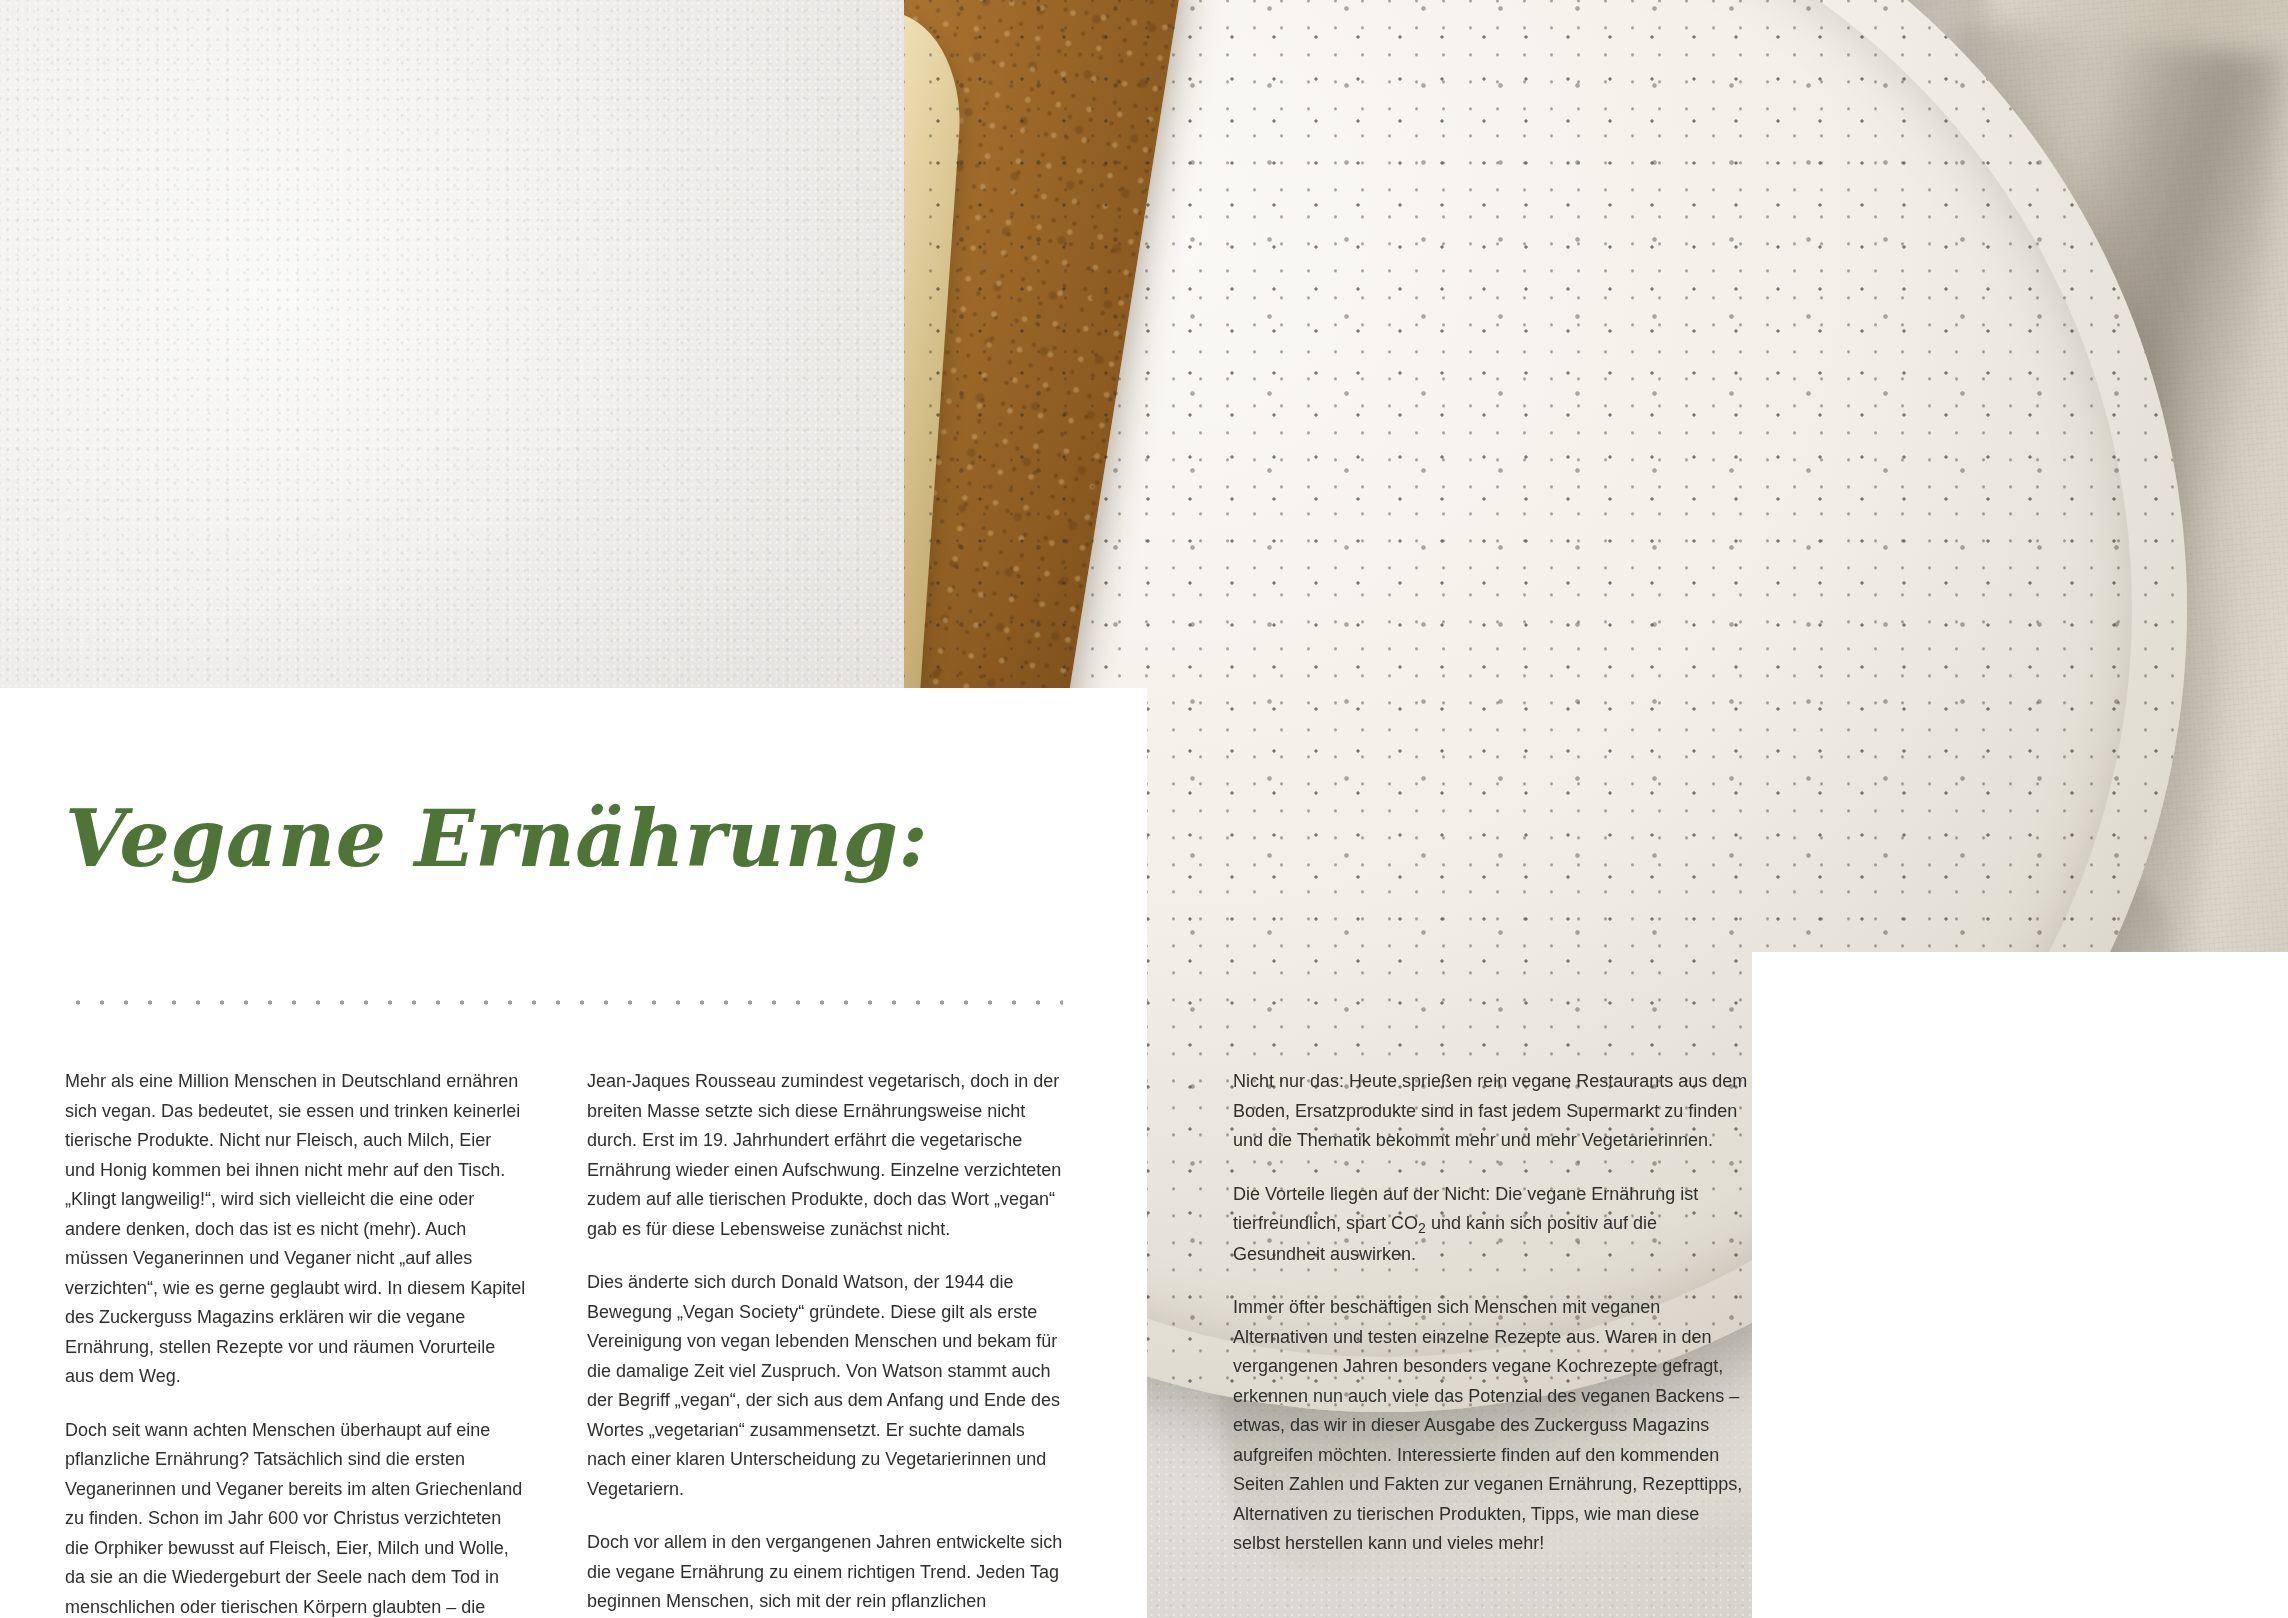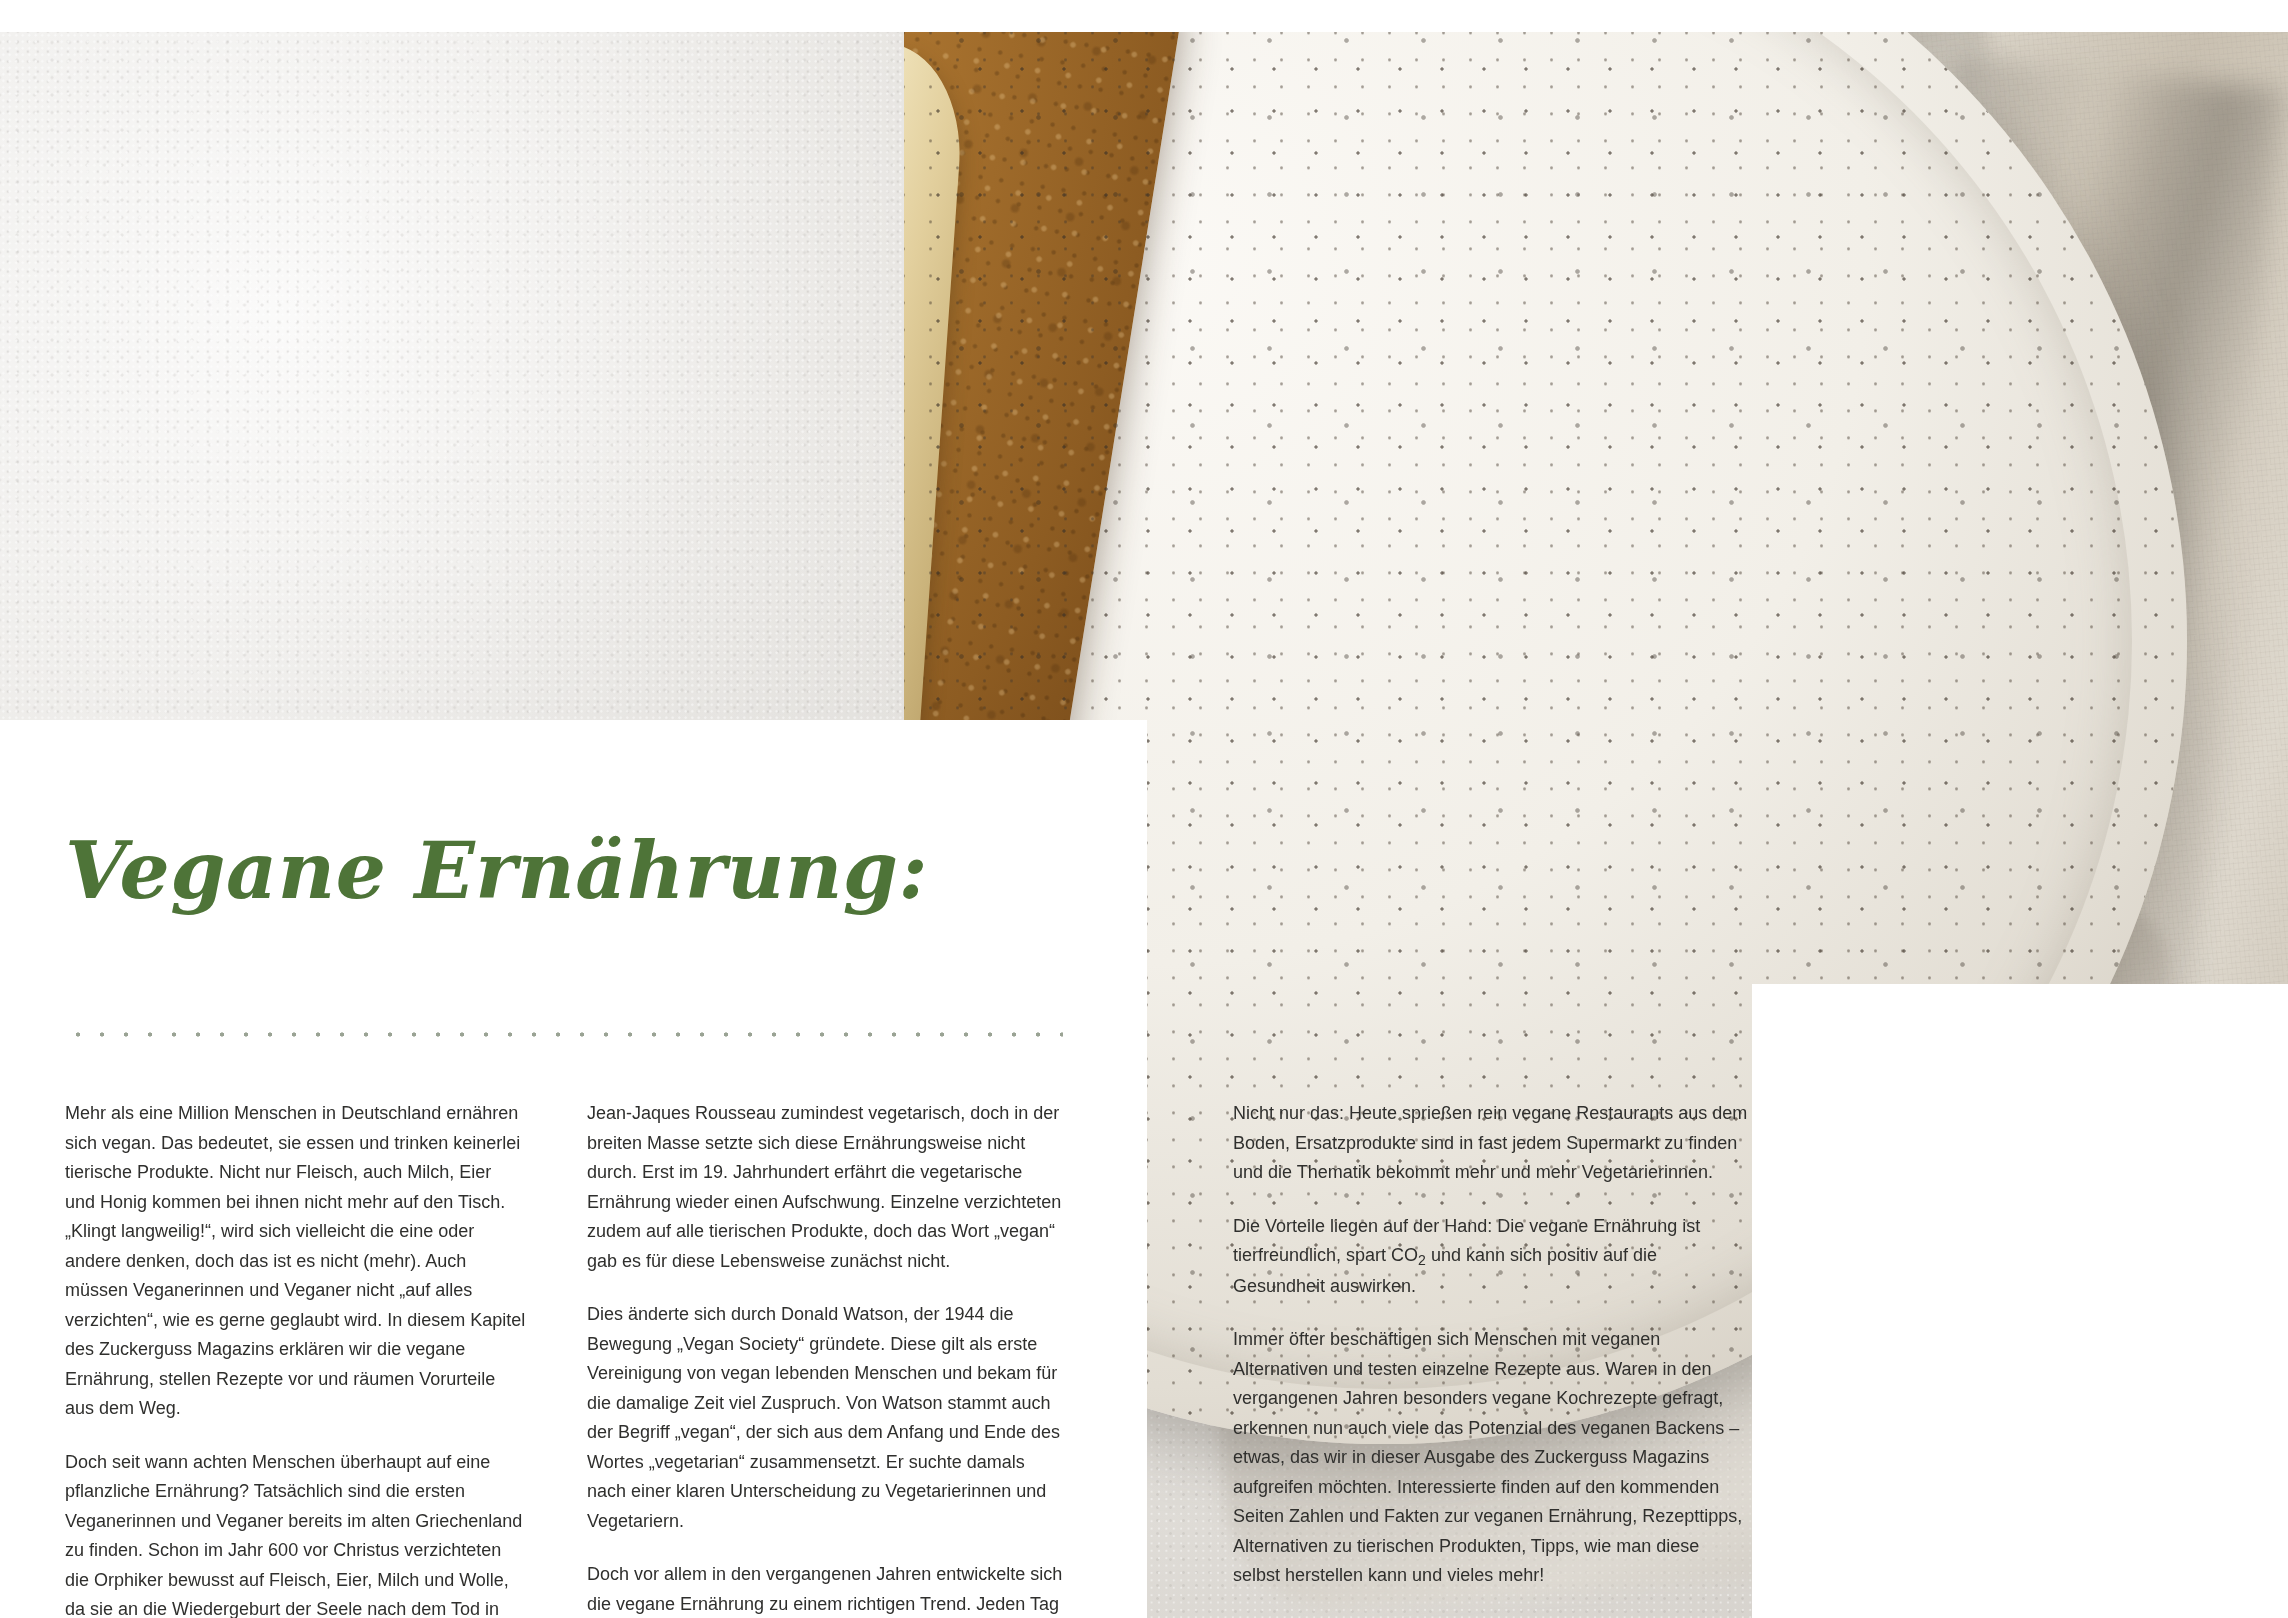--- a/index.html
+++ b/index.html
@@ -13,21 +13,20 @@
     overflow: hidden;
     font-family: "Liberation Sans", sans-serif;
     position: relative;
   }
 
   
   .page {
     position: absolute;
     inset: 0;
     background: #86efac;
-    margin-top: 32px;
   }
 
   
   .wall {
     position: absolute;
     inset: 0;
     background:
       radial-gradient(circle at 12% 18%, rgba(255,255,255,0.85) 0%, rgba(255,255,255,0) 42%),
       radial-gradient(circle at 78% 88%, rgba(255,255,255,0.6) 0%, rgba(255,255,255,0) 40%),
       radial-gradient(circle at 30% 70%, rgba(190,187,182,0.5) 0%, rgba(190,187,182,0) 38%),
@@ -325,21 +324,21 @@
       <p>Jean-Jaques Rousseau zumindest vegetarisch, doch in der breiten Masse setzte sich diese Ernährungsweise nicht durch. Erst im 19. Jahrhundert erfährt die vegetarische Ernährung wieder einen Aufschwung. Einzelne verzichteten zudem auf alle tierischen Produkte, doch das Wort „vegan“ gab es für diese Lebensweise zunächst nicht.</p>
       <p>Dies änderte sich durch Donald Watson, der 1944 die Bewegung „Vegan Society“ gründete. Diese gilt als erste Vereinigung von vegan lebenden Menschen und bekam für die damalige Zeit viel Zuspruch. Von Watson stammt auch der Begriff „vegan“, der sich aus dem Anfang und Ende des Wortes „vegetarian“ zusammensetzt. Er suchte damals nach einer klaren Unterscheidung zu Vegetarierinnen und Vegetariern.</p>
       <p>Doch vor allem in den vergangenen Jahren entwickelte sich die vegane Ernährung zu einem richtigen Trend. Jeden Tag beginnen Menschen, sich mit der rein pflanzlichen Ernährung auseinanderzusetzen, und werden zu Veganerinnen und Veganern.</p>
     </div>
 
     <div class="col col-3">
       <p>
         <span class="lead">Nicht nur das:</span><span> Heute sprießen rein vegane Restaurants aus dem Boden, Ersatzprodukte sind in fast jedem Supermarkt zu finden und die Thematik bekommt mehr und mehr Vegetarierinnen.</span>
       </p>
       <p>
-        <span class="lead">Die Vorteile liegen auf der Hand:</span><span> Die vegane Ernährung ist tierfreundlich, spart CO<span class="sub">2</span> und kann sich positiv auf die Gesundheit auswirken.</span>
+        <span class="lead">Die Vorteile liegen auf der Nicht:</span><span> Die vegane Ernährung ist tierfreundlich, spart CO<span class="sub">2</span> und kann sich positiv auf die Gesundheit auswirken.</span>
       </p>
       <p>
         <span>Immer öfter beschäftigen sich Menschen mit veganen Alternativen und testen einzelne Rezepte aus. Waren in den vergangenen Jahren besonders vegane Kochrezepte gefragt, erkennen nun auch viele das Potenzial des veganen Backens – etwas, das wir in dieser Ausgabe des Zuckerguss Magazins aufgreifen möchten. Interessierte finden auf den kommenden Seiten Zahlen und Fakten zur veganen Ernährung, Rezepttipps, Alternativen zu tierischen Produkten, Tipps, wie man diese selbst herstellen kann und vieles mehr!</span>
       </p>
     </div>
 
   </div>
 </div>
 
 

